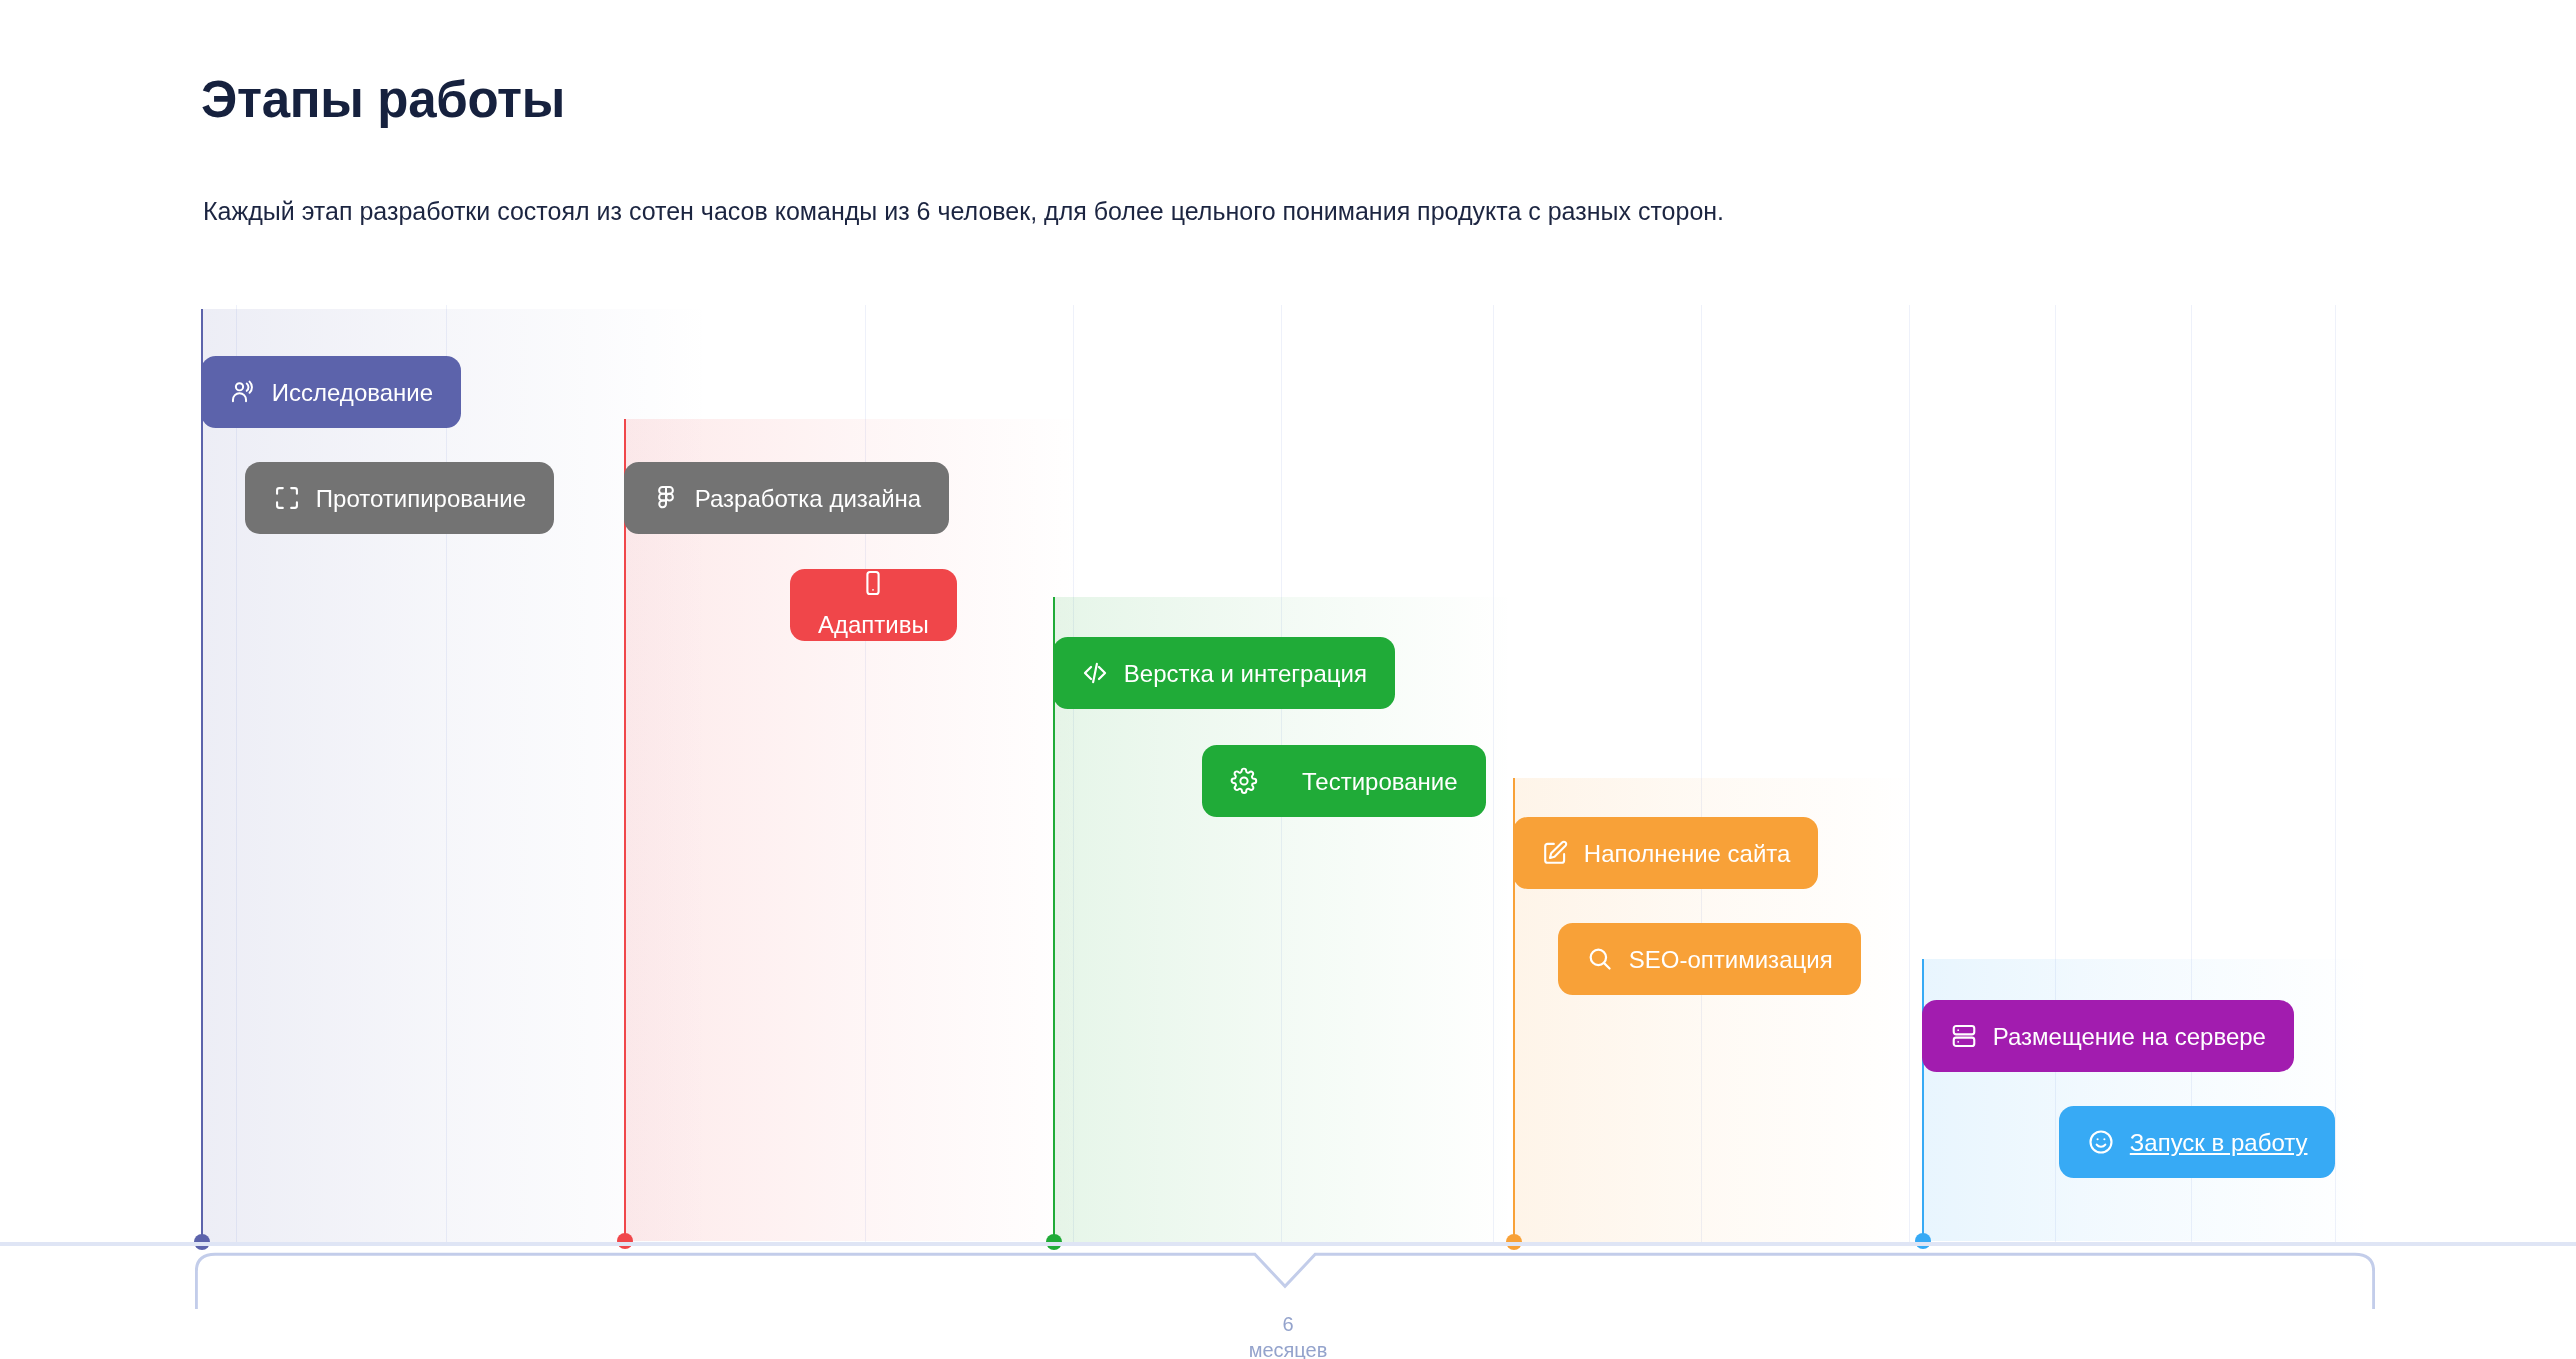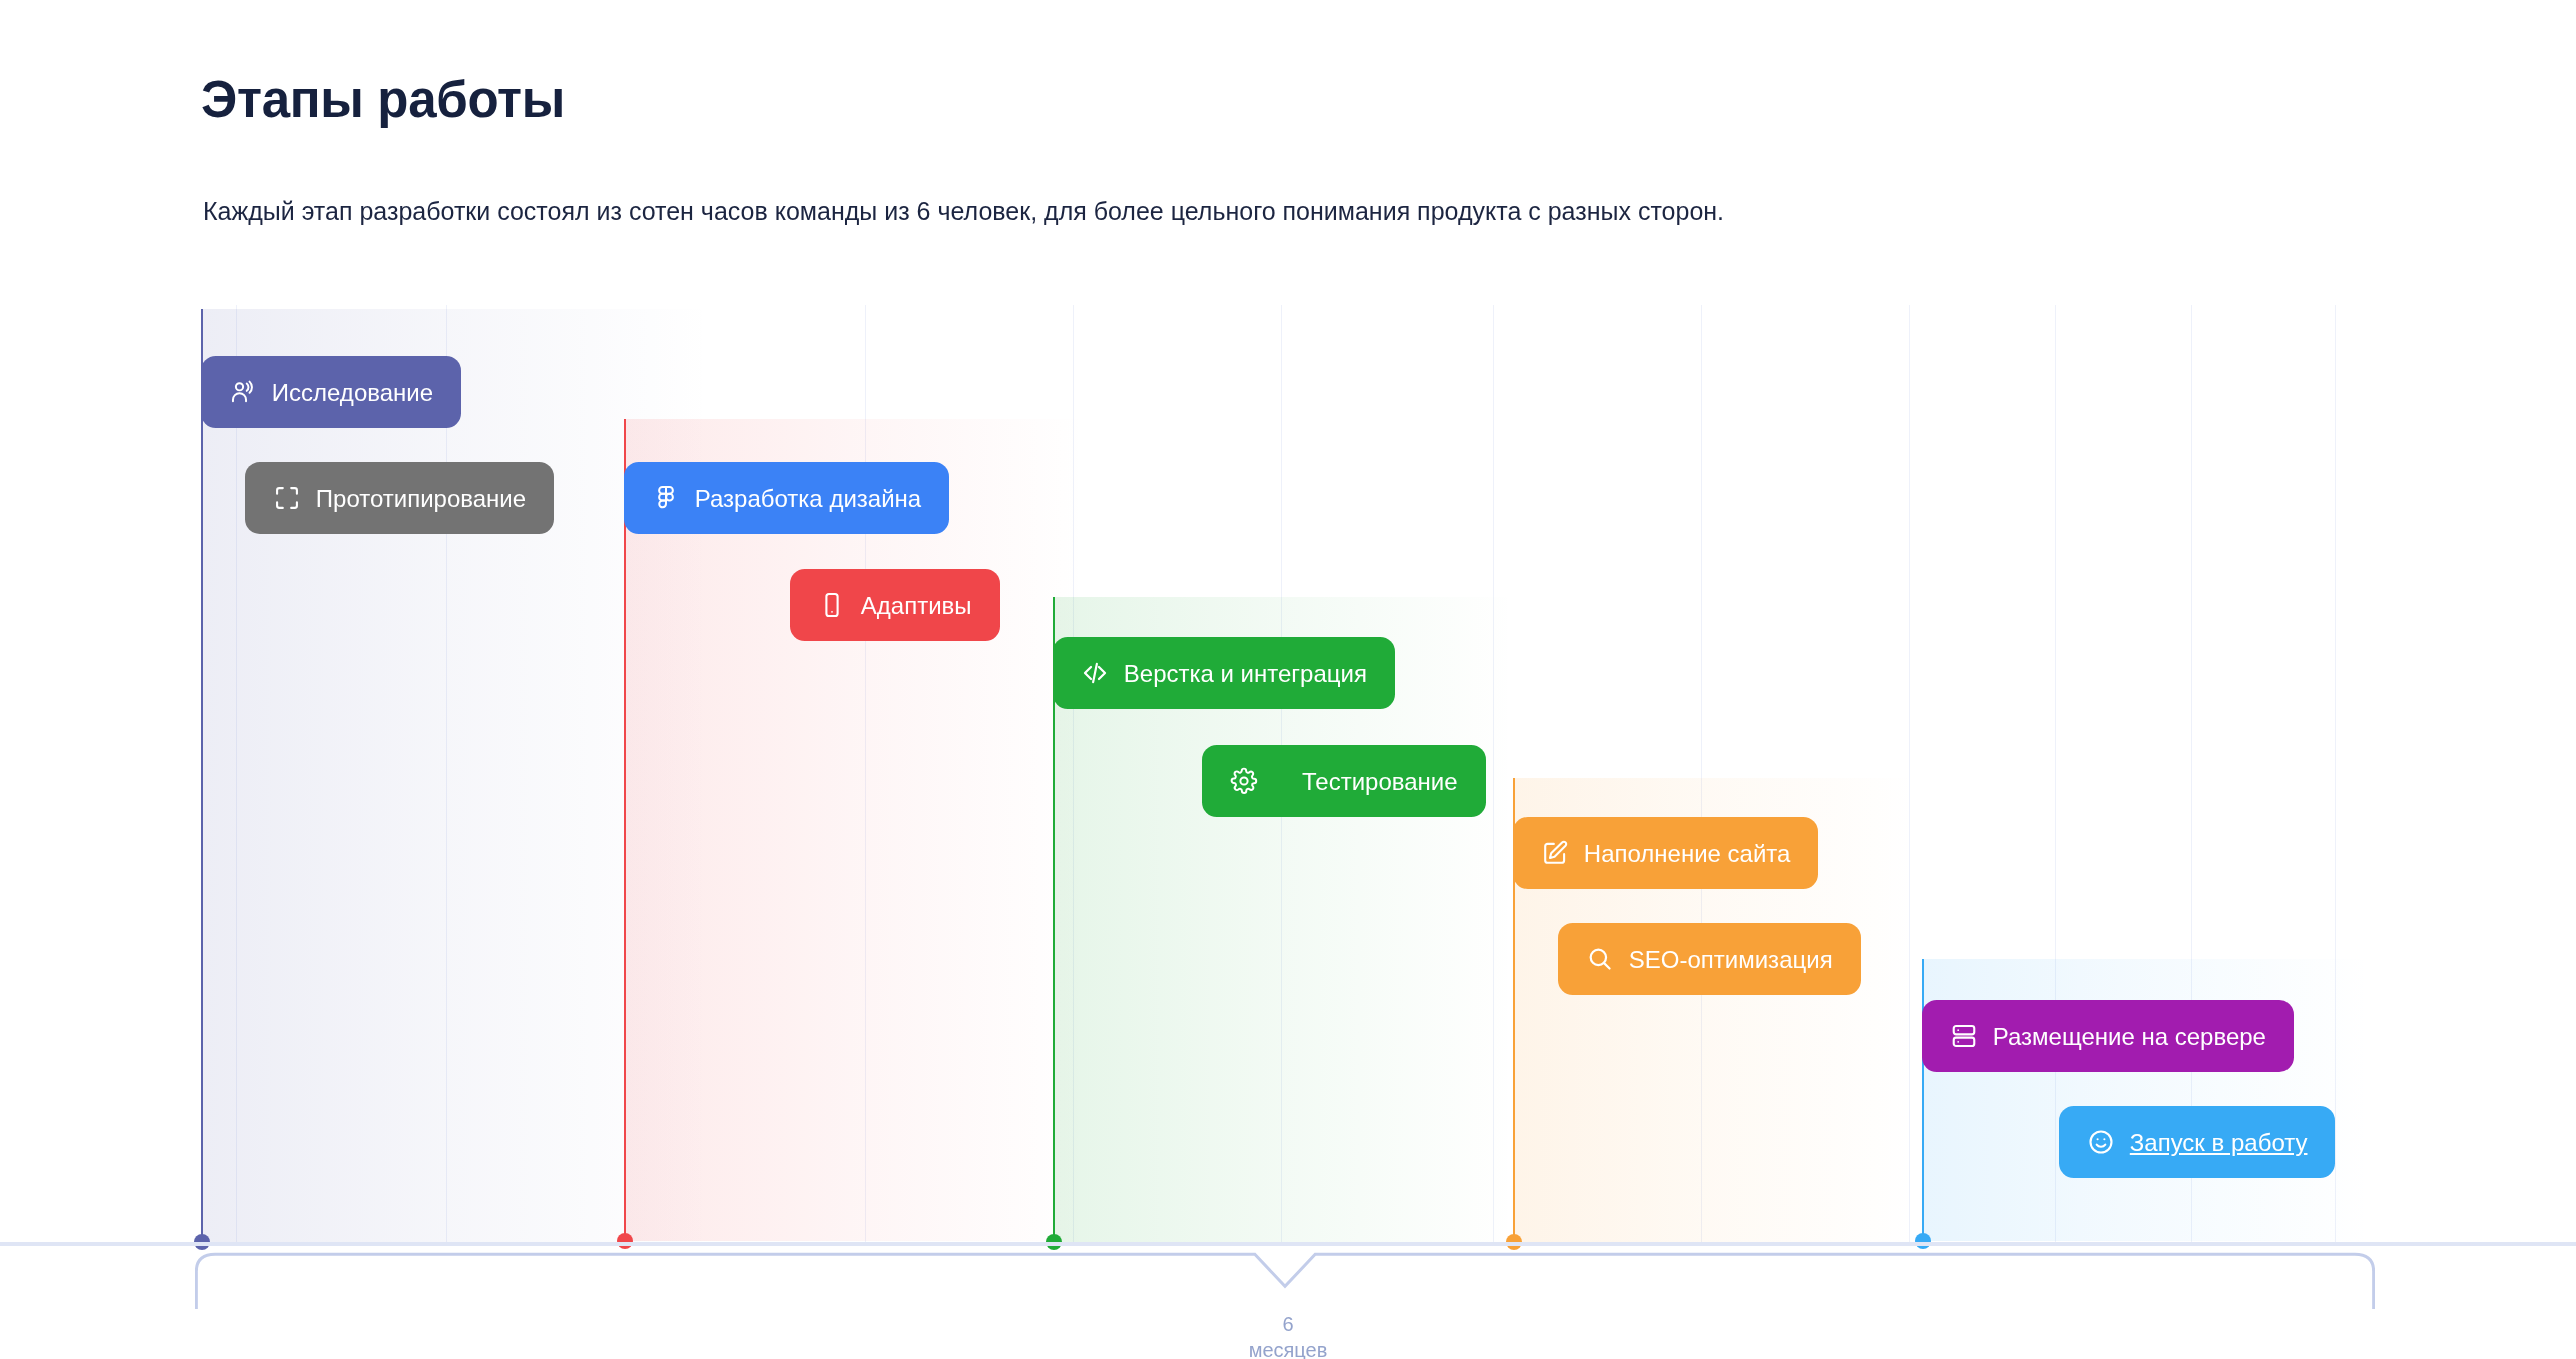--- a/index.html
+++ b/index.html
@@ -214,33 +214,33 @@
         <span class="pill-icon">
           <svg viewBox="0 0 24 24" fill="none" stroke="currentColor" stroke-width="1.8" stroke-linecap="round" stroke-linejoin="round">
             <path d="M8.4 3.5H5.3A1.8 1.8 0 0 0 3.5 5.3v3.1"></path>
             <path d="M15.6 3.5h3.1a1.8 1.8 0 0 1 1.8 1.8v3.1"></path>
             <path d="M20.5 15.6v3.1a1.8 1.8 0 0 1-1.8 1.8h-3.1"></path>
             <path d="M3.5 15.6v3.1a1.8 1.8 0 0 0 1.8 1.8h3.1"></path>
           </svg>
         </span>
         <span class="pill-label">Прототипирование</span>
       </div>
-      <div class="pill" style="left: 624px; top: 462px; background: #3b82f6; text-align: right;">
+      <div class="pill" style="left: 624px; top: 462px; background: #737373; text-align: right;">
         <span class="pill-icon">
           <svg viewBox="0 0 24 24" fill="none" stroke="currentColor" stroke-width="1.7" stroke-linecap="round" stroke-linejoin="round">
             <path d="M9 2.6h3v5.8H9a2.9 2.9 0 0 1 0-5.8z"></path>
             <path d="M12 2.6h3a2.9 2.9 0 0 1 0 5.8h-3z"></path>
             <path d="M9 8.4h3v5.8H9a2.9 2.9 0 0 1 0-5.8z"></path>
             <path d="M9 14.2h3V17a2.9 2.9 0 1 1-3-2.8z"></path>
             <circle cx="15" cy="11.3" r="2.9"></circle>
           </svg>
         </span>
         <span class="pill-label">Разработка дизайна</span>
       </div>
-      <div class="pill" style="left: 790px; top: 569px; background: rgb(240, 70, 74);">
+      <div class="pill" style="left: 790px; top: 569px; background: rgb(240, 70, 74); flex-direction: column;">
         <span class="pill-icon">
           <svg viewBox="0 0 24 24" fill="none" stroke="currentColor" stroke-width="1.8" stroke-linecap="round" stroke-linejoin="round">
             <rect x="7.2" y="2.6" width="9.6" height="18.8" rx="2.2"></rect>
             <circle cx="12" cy="17.8" r="0.75" fill="currentColor" stroke="none"></circle>
           </svg>
         </span>
         <span class="pill-label">Адаптивы</span>
       </div>
       <div class="pill" style="left: 1053px; top: 637px; background: rgb(32, 171, 56);">
         <span class="pill-icon">

